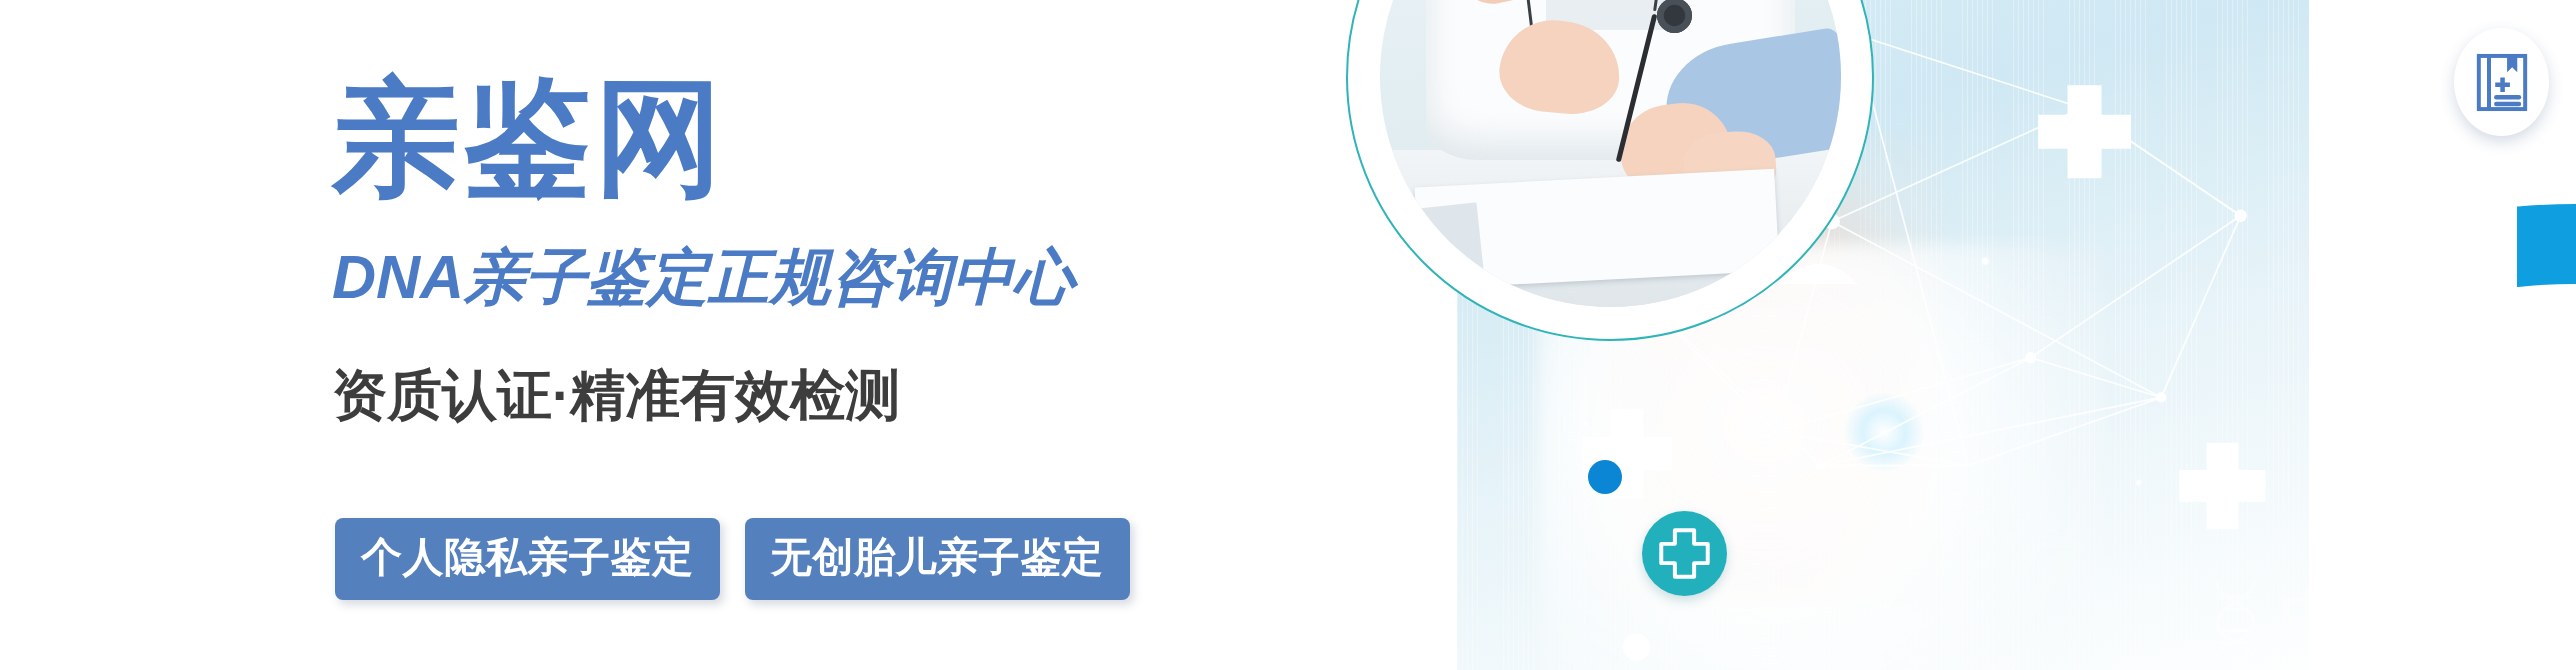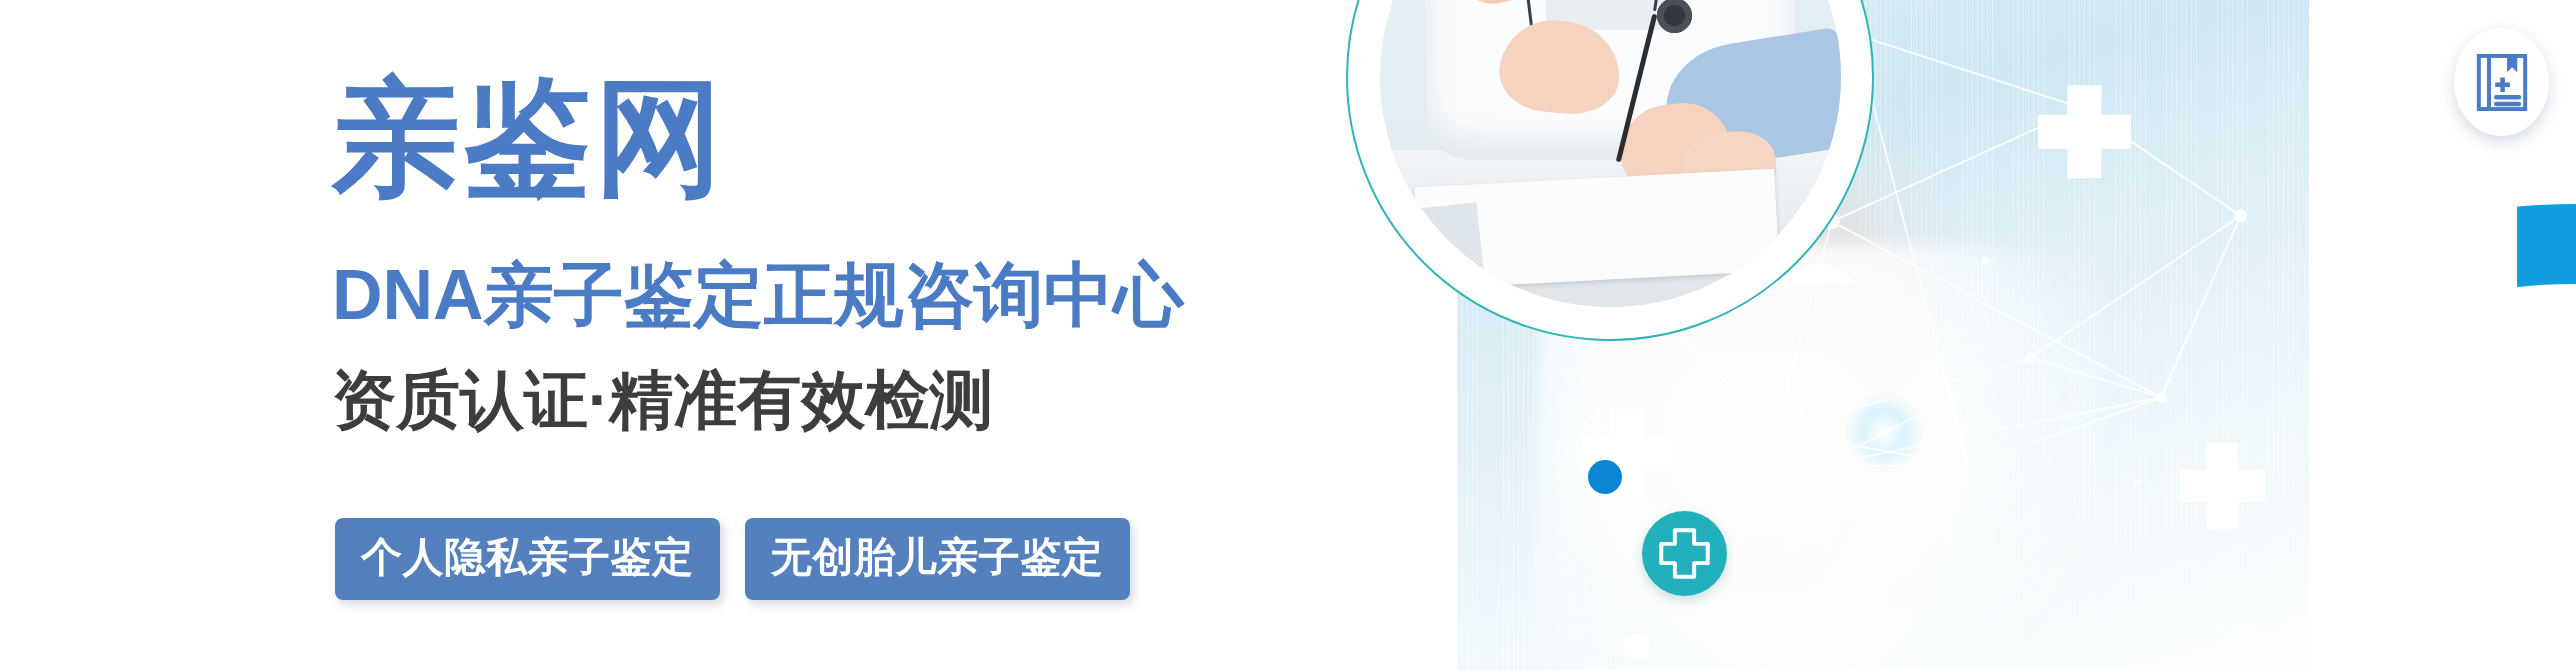--- a/index.html
+++ b/index.html
@@ -202,32 +202,33 @@
     font-size:128px;
     line-height:1;
     font-weight:bold;
     color:#4a7bc4;
     letter-spacing:3.4px;
     white-space:nowrap;
     margin-top:26px;
   }
   .subtitle{
     position:absolute;
-    left:332px; top:260px;
-    font-size:70px;
+    left:332px; top:247px;
+    font-size:61px;
     line-height:1;
     font-weight:bold;
     color:#4a7bc4;
     letter-spacing:0px;
     white-space:nowrap;
+    font-style:italic;
   }
   .tagline{
     position:absolute;
     left:332px; top:368px;
-    font-size:64px;
+    font-size:55px;
     line-height:1;
     font-weight:bold;
     color:#3d3d3d;
     letter-spacing:0px;
     white-space:nowrap;
   }
   .btn-row{
     position:absolute;
     left:335px; top:518px;
     display:flex;

